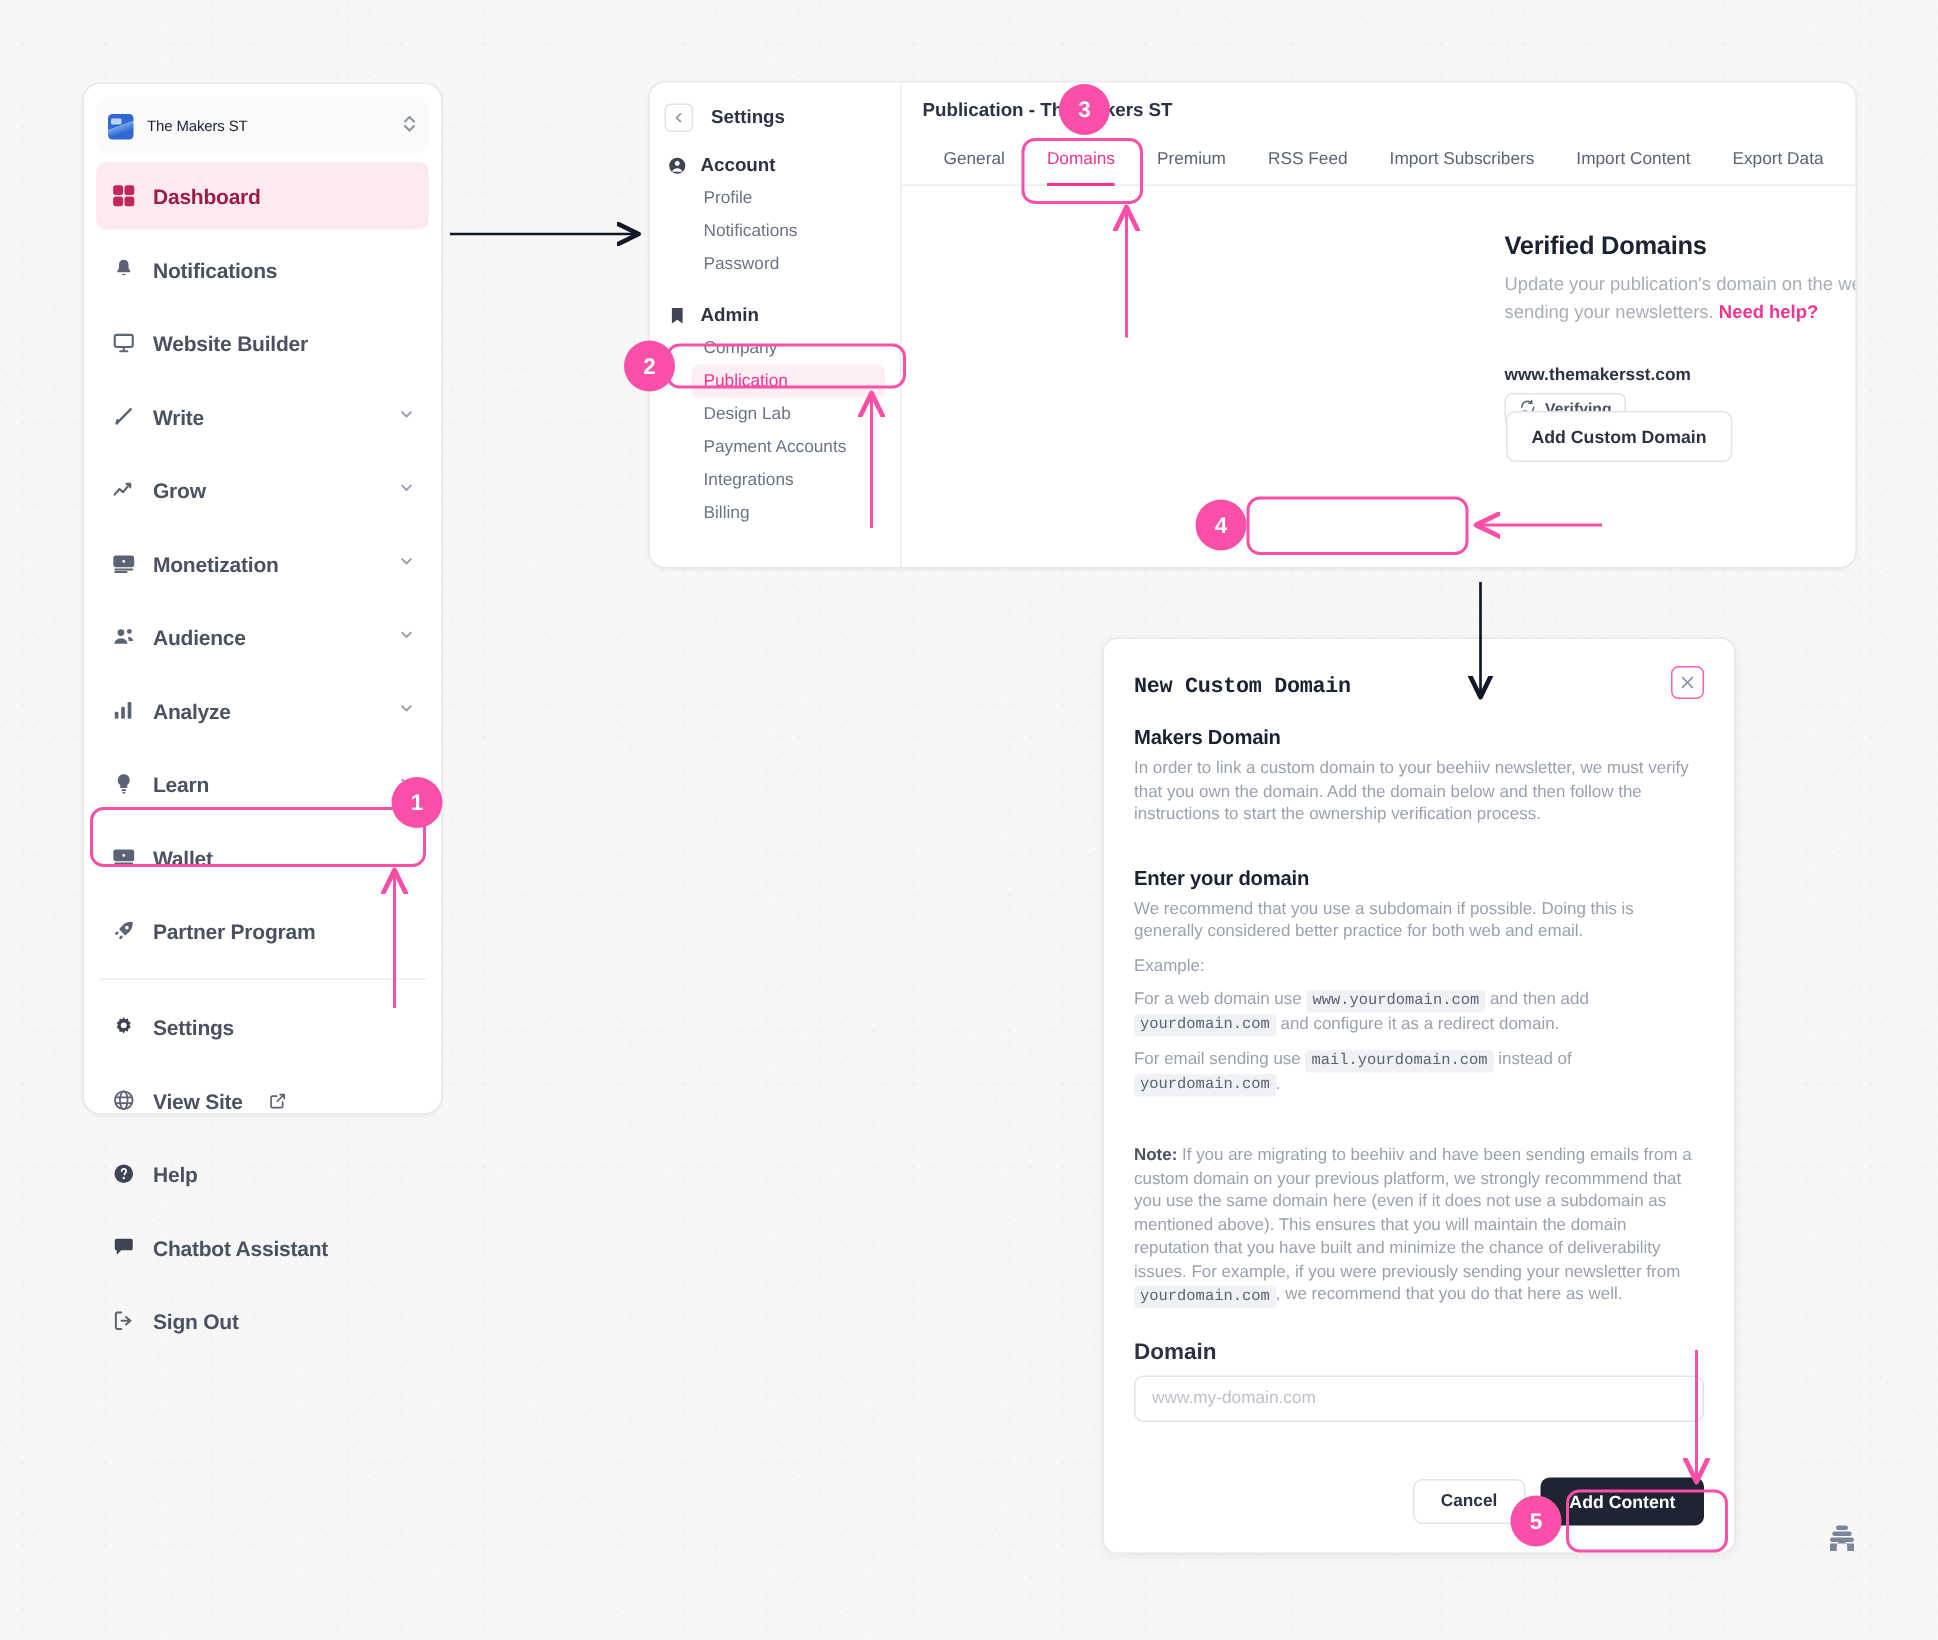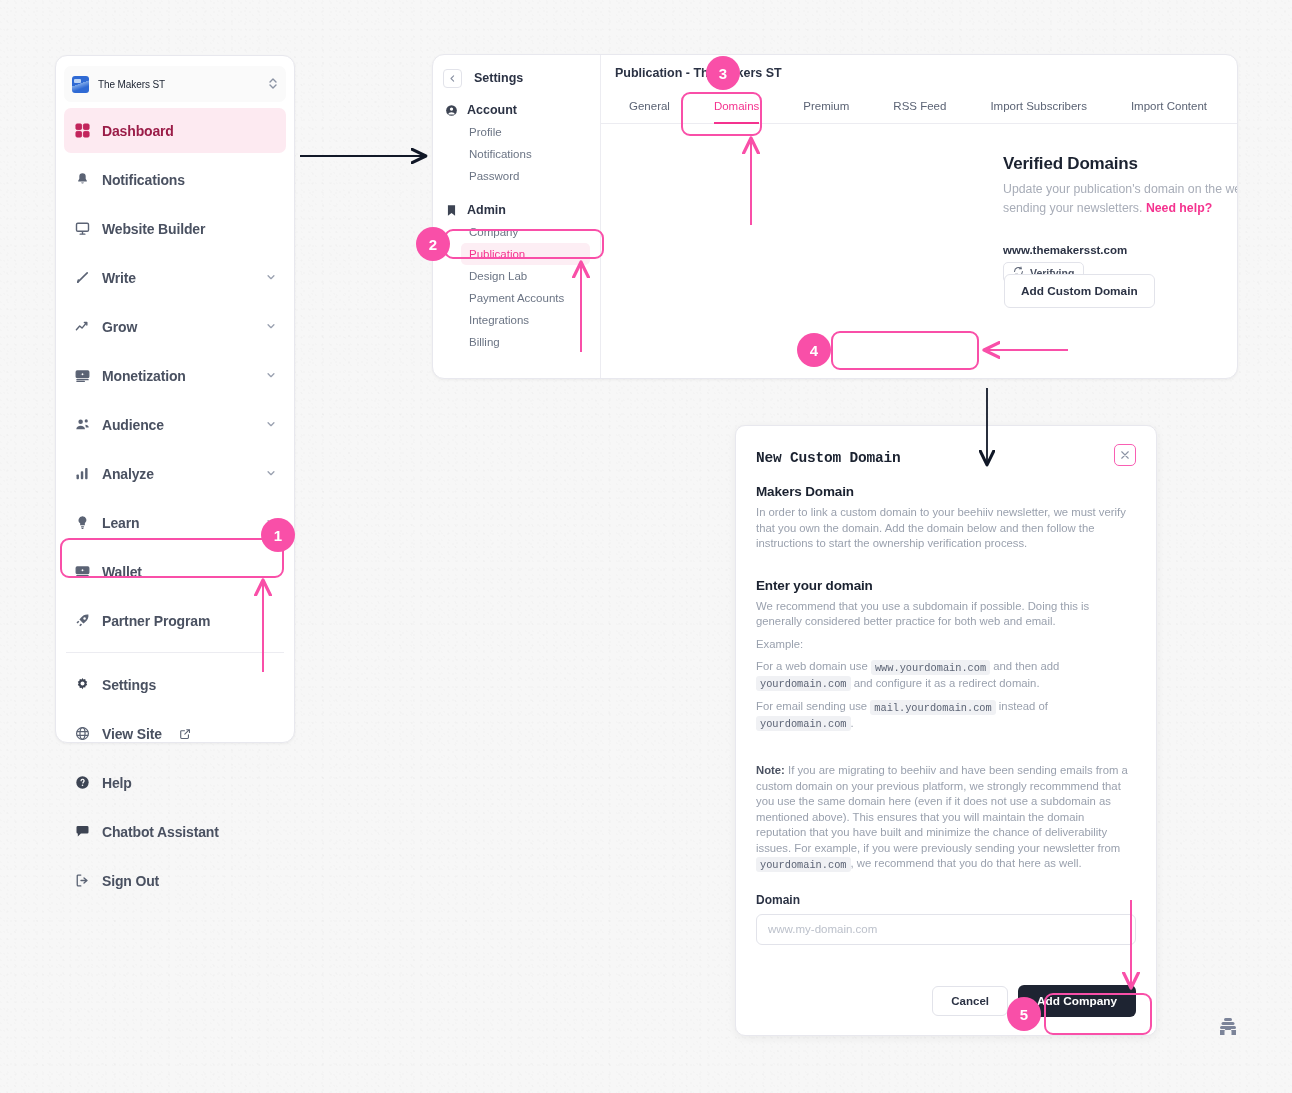--- a/index.html
+++ b/index.html
@@ -93,21 +93,21 @@
   .set-link {
     font-size: 11.5px; color: #6b7484; padding: 3px 8px;
     border-radius: 5px; margin-left: 18px; line-height: 16px;
   }
   .set-link.active { background:#fdeef4; color:#f4338f; }
   .set-gap { height: 16px; }
 
   #settings-main { flex: 1 1 auto; display:flex; flex-direction:column; min-width:0; }
   .pub-title-bar { padding: 11px 14px 10px 14px; font-size:12.5px; font-weight:700; color:#2b3244; }
   .tabs-row {
-    display:flex; align-items:flex-end; gap: 16px;
+    display:flex; align-items:flex-end; gap: 0;
     border-bottom: 1px solid #ececf1; padding: 0 14px;
   }
   .tab {
     font-size: 11.5px; color:#5b6374; padding: 10px 14px 11px 14px;
     position: relative; white-space: nowrap;
   }
   .tab.active { color:#f4338f; }
   .tab.active::after{
     content:""; position:absolute; left:14px; right:14px; bottom:-1px;
     height:2px; background:#f4338f;
@@ -147,21 +147,21 @@
   .sec-title { font-size:13.5px; font-weight:700; color:#1b2230; margin-top:18px; margin-bottom:6px; letter-spacing:-0.15px;}
   .sec-title.sm { margin-top:26px; }
   .ptext { font-size:11.3px; color:#9aa1ae; line-height:15.5px; }
   .ptext b { color:#4a5161; font-weight:700; }
   code {
     font-family:"Liberation Mono", monospace; font-size:10.3px;
     background:#f0f1f4; color:#5b6374; padding:1.5px 4px; border-radius:3px;
     white-space:nowrap;
   }
   .mb6 { margin-bottom:7px; }
-  .field-label { font-size:12px; font-weight:700; color:#2b3244; margin-top:20px; margin-bottom:7px;}
+  .field-label { font-size:15px; font-weight:700; color:#2b3244; margin-top:20px; margin-bottom:7px;}
   .field-input {
     width:100%; height:31px; border:1px solid #e2e3ea; border-radius:6px;
     padding:0 11px; font-size:11.5px; color:#2b3244; background:#fff;
     font-family:"Liberation Sans", sans-serif;
   }
   .field-input::placeholder { color:#bcc1cb; }
   .modal-foot {
     position:absolute; left:20px; right:20px; bottom:18px;
     display:flex; justify-content:flex-end; gap:10px; align-items:center;
   }
@@ -529,21 +529,21 @@
     <b>Note:</b>
     <span>If you are migrating to beehiiv and have been sending emails from a custom domain on your previous platform, we strongly recommmend that you use the same domain here (even if it does not use a subdomain as mentioned above). This ensures that you will maintain the domain reputation that you have built and minimize the chance of deliverability issues. For example, if you were previously sending your newsletter from</span>
     <code>yourdomain.com</code><span>, we recommend that you do that here as well.</span>
   </div>
 
   <div class="field-label">Domain</div>
   <input class="field-input" type="text" placeholder="www.my-domain.com" style="">
 
   <div class="modal-foot">
     <button class="btn-cancel">Cancel</button>
-    <button class="btn-dark">Add Company</button>
+    <button class="btn-dark">Add Content</button>
   </div>
 </div>
 
 <svg class="anno-svg">
   <defs>
     <marker id="ahP" markerWidth="9" markerHeight="9" refX="7" refY="4.5" orient="auto">
       <path d="M0,0.6 L8,4.5 L0,8.4" fill="none" stroke="#f94fa8" stroke-width="1.6" stroke-linecap="round" stroke-linejoin="round"></path>
     </marker>
     <marker id="ahD" markerWidth="9" markerHeight="9" refX="7" refY="4.5" orient="auto">
       <path d="M0,0.6 L8,4.5 L0,8.4" fill="none" stroke="#111827" stroke-width="1.7" stroke-linecap="round" stroke-linejoin="round"></path>

